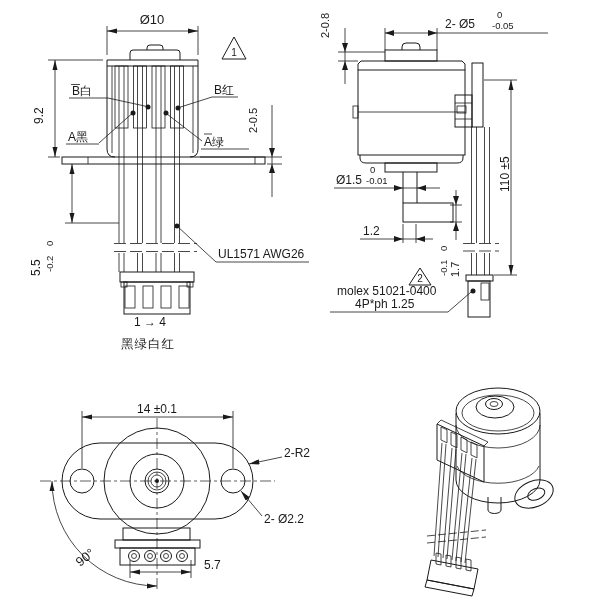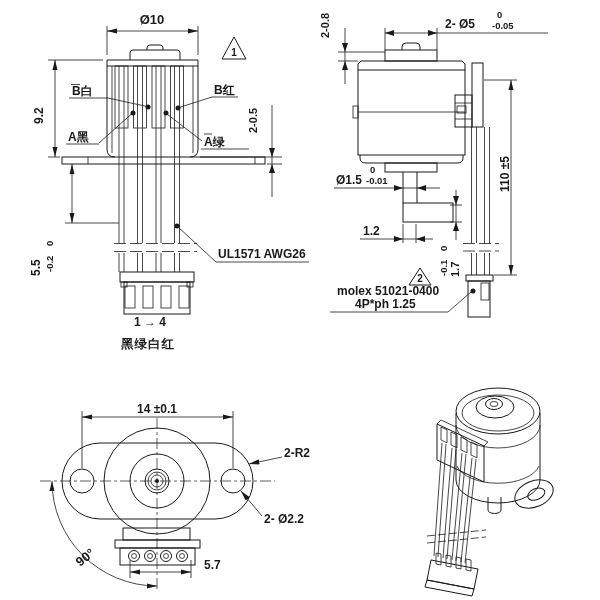--- a/index.html
+++ b/index.html
@@ -1,16 +1,16 @@
 <!DOCTYPE html>
 <html><head>
 <meta charset="utf-8">
 <style>
   html,body{margin:0;padding:0;background:#fff;}
-  .stage{width:600px;height:600px;background:#fff;position:relative;overflow:hidden;font-weight:bold;}
+  .stage{width:600px;height:600px;background:#fff;position:relative;overflow:hidden;}
   svg{display:block;}
   svg text{font-family:"Liberation Sans","DejaVu Sans",sans-serif;fill:#1a1a1a;}
   .ln{stroke:#1a1a1a;stroke-width:1;fill:none;}
   .thin{stroke:#1a1a1a;stroke-width:0.8;fill:none;}
   .fillb{fill:#1a1a1a;stroke:none;}
   .dash{stroke-dasharray:12 4;}
   .cline{stroke:#1a1a1a;stroke-width:0.7;fill:none;stroke-dasharray:11 3 3 3;}
   .t12{font-size:12px;} .t13{font-size:13px;} .t11{font-size:11px;}
   .t10{font-size:10px;} .t95{font-size:9.5px;} .cjk{font-size:12.5px;letter-spacing:1px;}
 </style>

